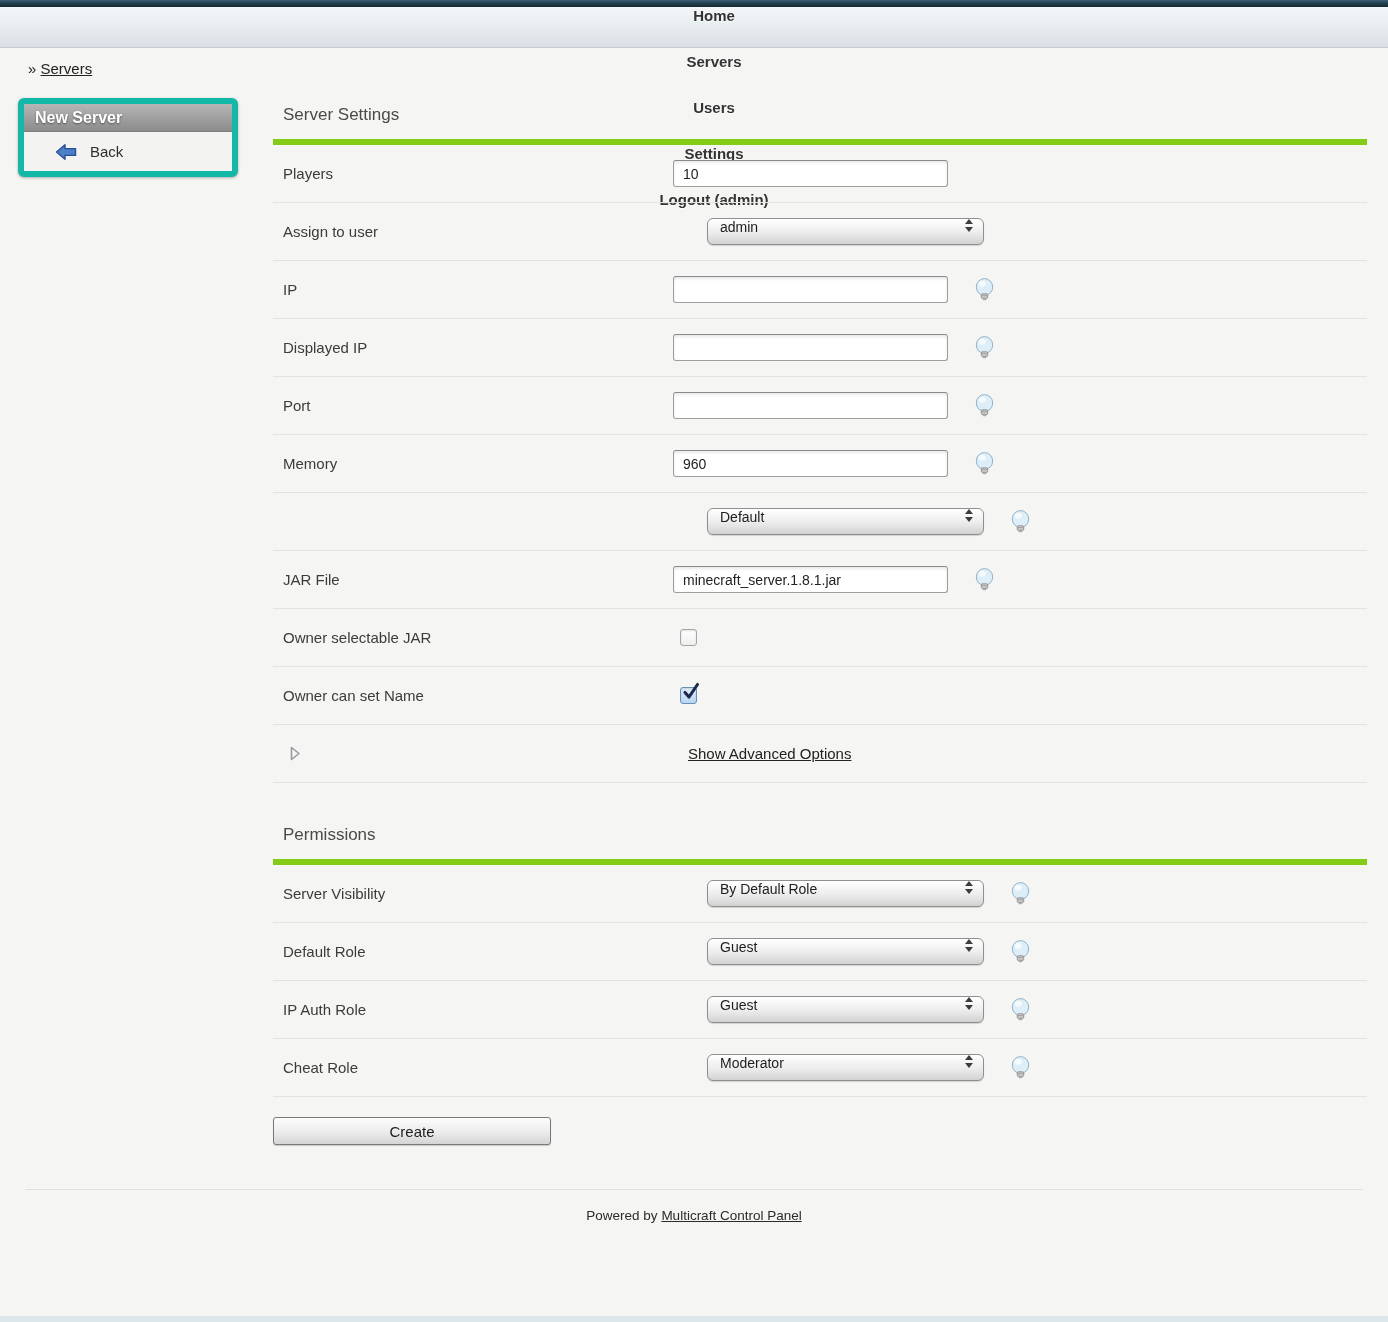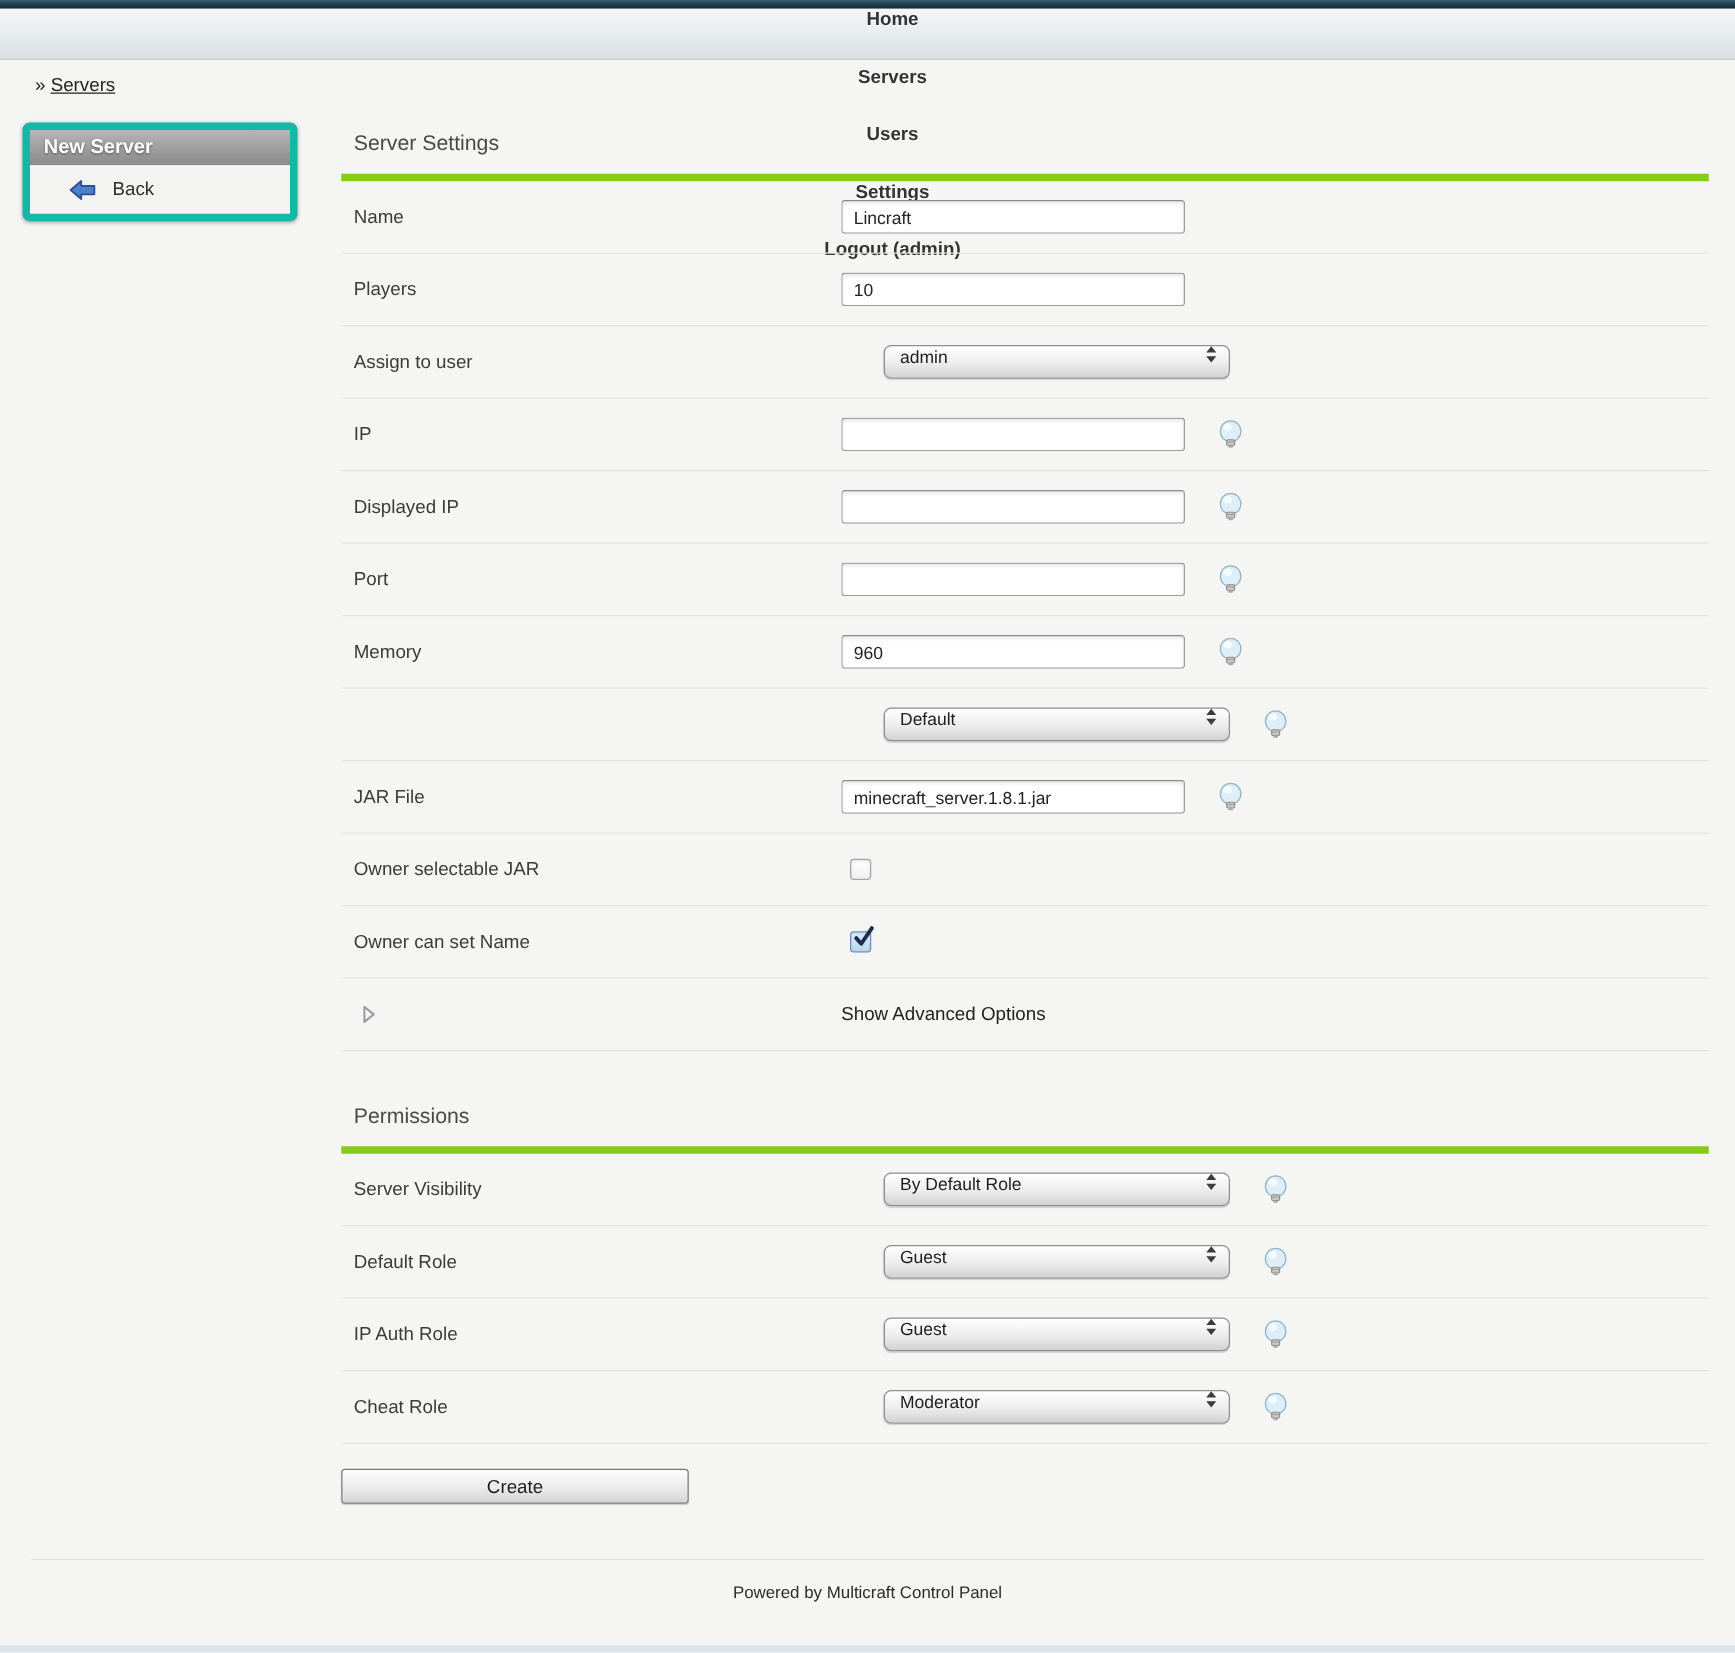--- a/index.html
+++ b/index.html
@@ -89,35 +89,35 @@
     box-shadow:inset 0 1px 2px rgba(0,0,0,.12);
     position:relative; cursor:pointer;
   }
   .checkbox.checked {
     background:linear-gradient(#e3effb, #b9d5f2);
     border-color:#6c8cbb;
   }
   .checkbox.checked svg { position:absolute; left:0px; top:-6px; }
   .bulb { margin-left:26px; display:flex; cursor:pointer; }
   .tri-icon { display:flex; margin-left:7px; }
-  .adv-link { font-size:15px; color:#222; cursor:pointer; }
+  .adv-link { font-size:15px; color:#222; text-decoration:underline; cursor:pointer;margin-left:15px; }
   .create-wrap { padding:20px 0 44px 0; }
   .create-btn {
     width:278px; height:28px;
     border:1px solid #787878; border-radius:3px;
     background:linear-gradient(#fdfdfd 0%, #ebebeb 55%, #d4d4d4 100%);
     box-shadow:0 1px 1px rgba(0,0,0,.18);
     font-size:15px; color:#1d1d1d;
     font-family:"Liberation Sans", sans-serif;
     cursor:pointer;
   }
   
   .footer-divider { border-top:1px solid #e0e0de; margin:0 25px; }
   .footer-text { text-align:center; margin-top:18px; padding-bottom:28px; font-size:13.5px; color:#2b2b2b; }
-  .footer-text a { color:#2b2b2b; cursor:pointer; }
+  .footer-text a { color:#2b2b2b; text-decoration:underline; cursor:pointer; }
   .bottomstrip { position:absolute; bottom:0; left:0; right:0; height:6px; background:#dce7ec; }
 </style>
 </head>
 <body>
 
 <div class="topstrip"></div>
 
 <div class="navbar" id="navbar">
     <div class="nav-item">Home</div>
     <div class="nav-item">Servers</div>
@@ -141,26 +141,20 @@
         </svg>
       </span>
       <span>Back</span>
     </div>
   </div>
 
   <div class="main">
     <div class="section-heading">Server Settings</div>
     <div id="settings-rows">
         <div class="form-row">
-          <div class="row-label">Name</div>
-          <div class="row-control">
-            <input class="text-input" type="text" value="Lincraft" style="">
-          </div>
-        </div>
-        <div class="form-row">
           <div class="row-label">Players</div>
           <div class="row-control">
             <input class="text-input" type="text" value="10" style="">
           </div>
         </div>
         <div class="form-row">
           <div class="row-label">Assign to user</div>
           <div class="row-control">
             <div class="select-box">
               <span class="select-value">admin</span>

